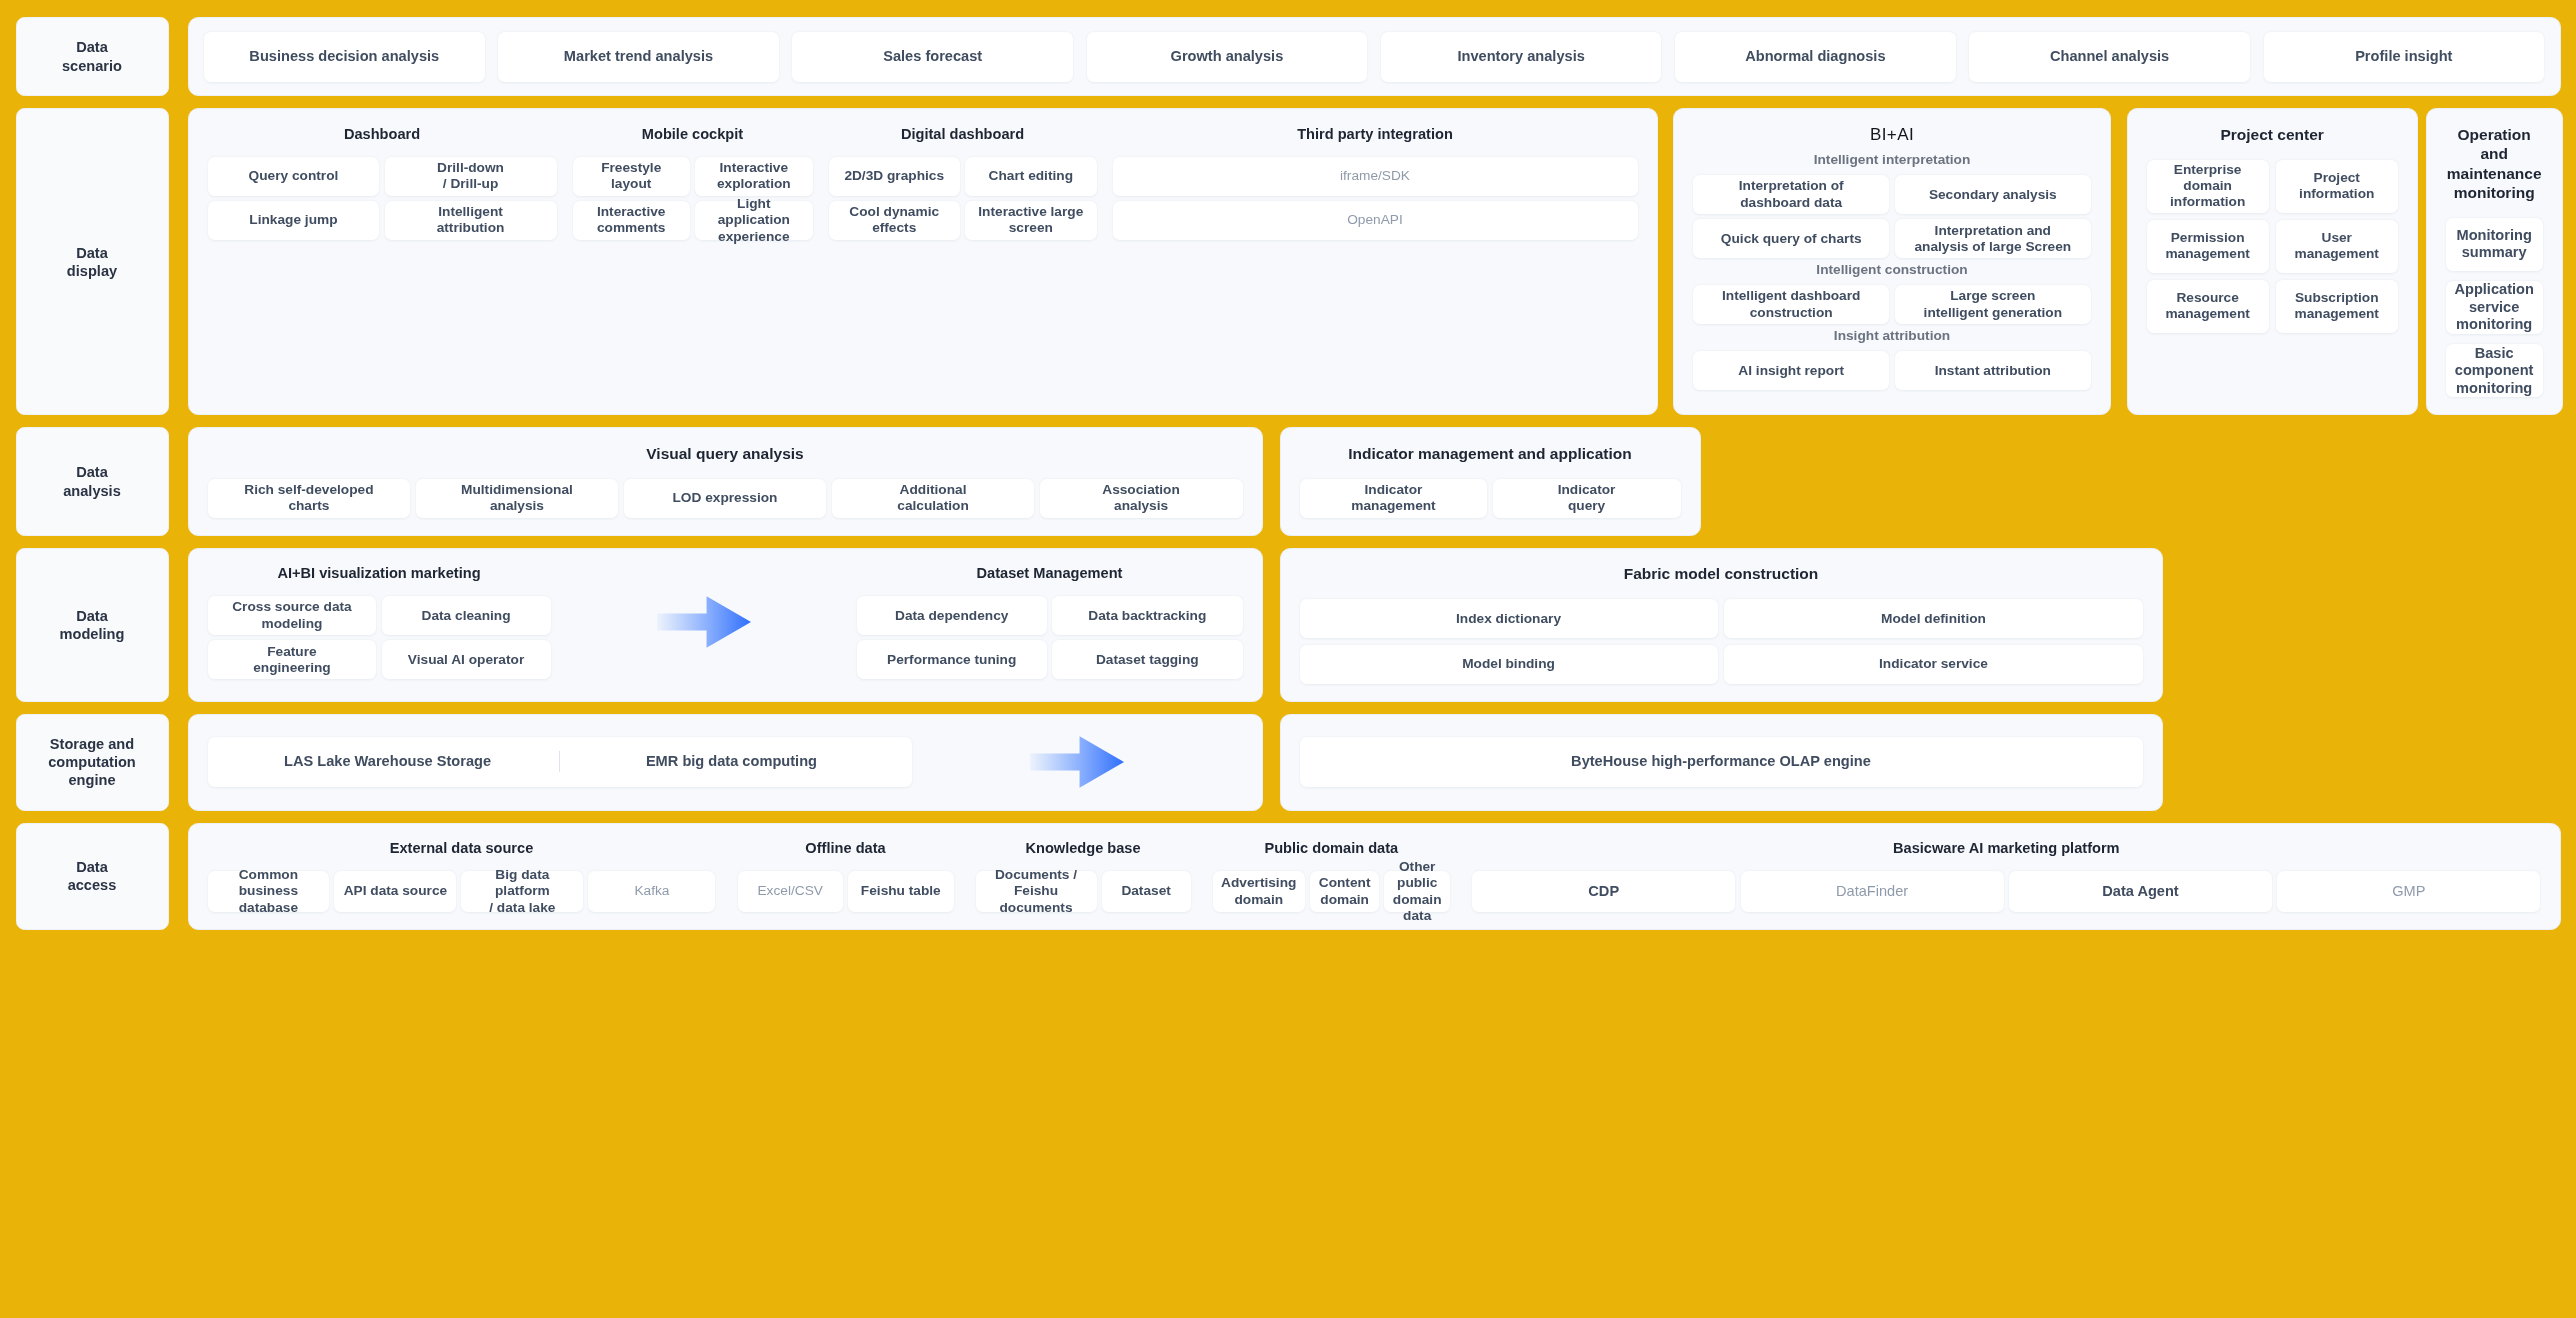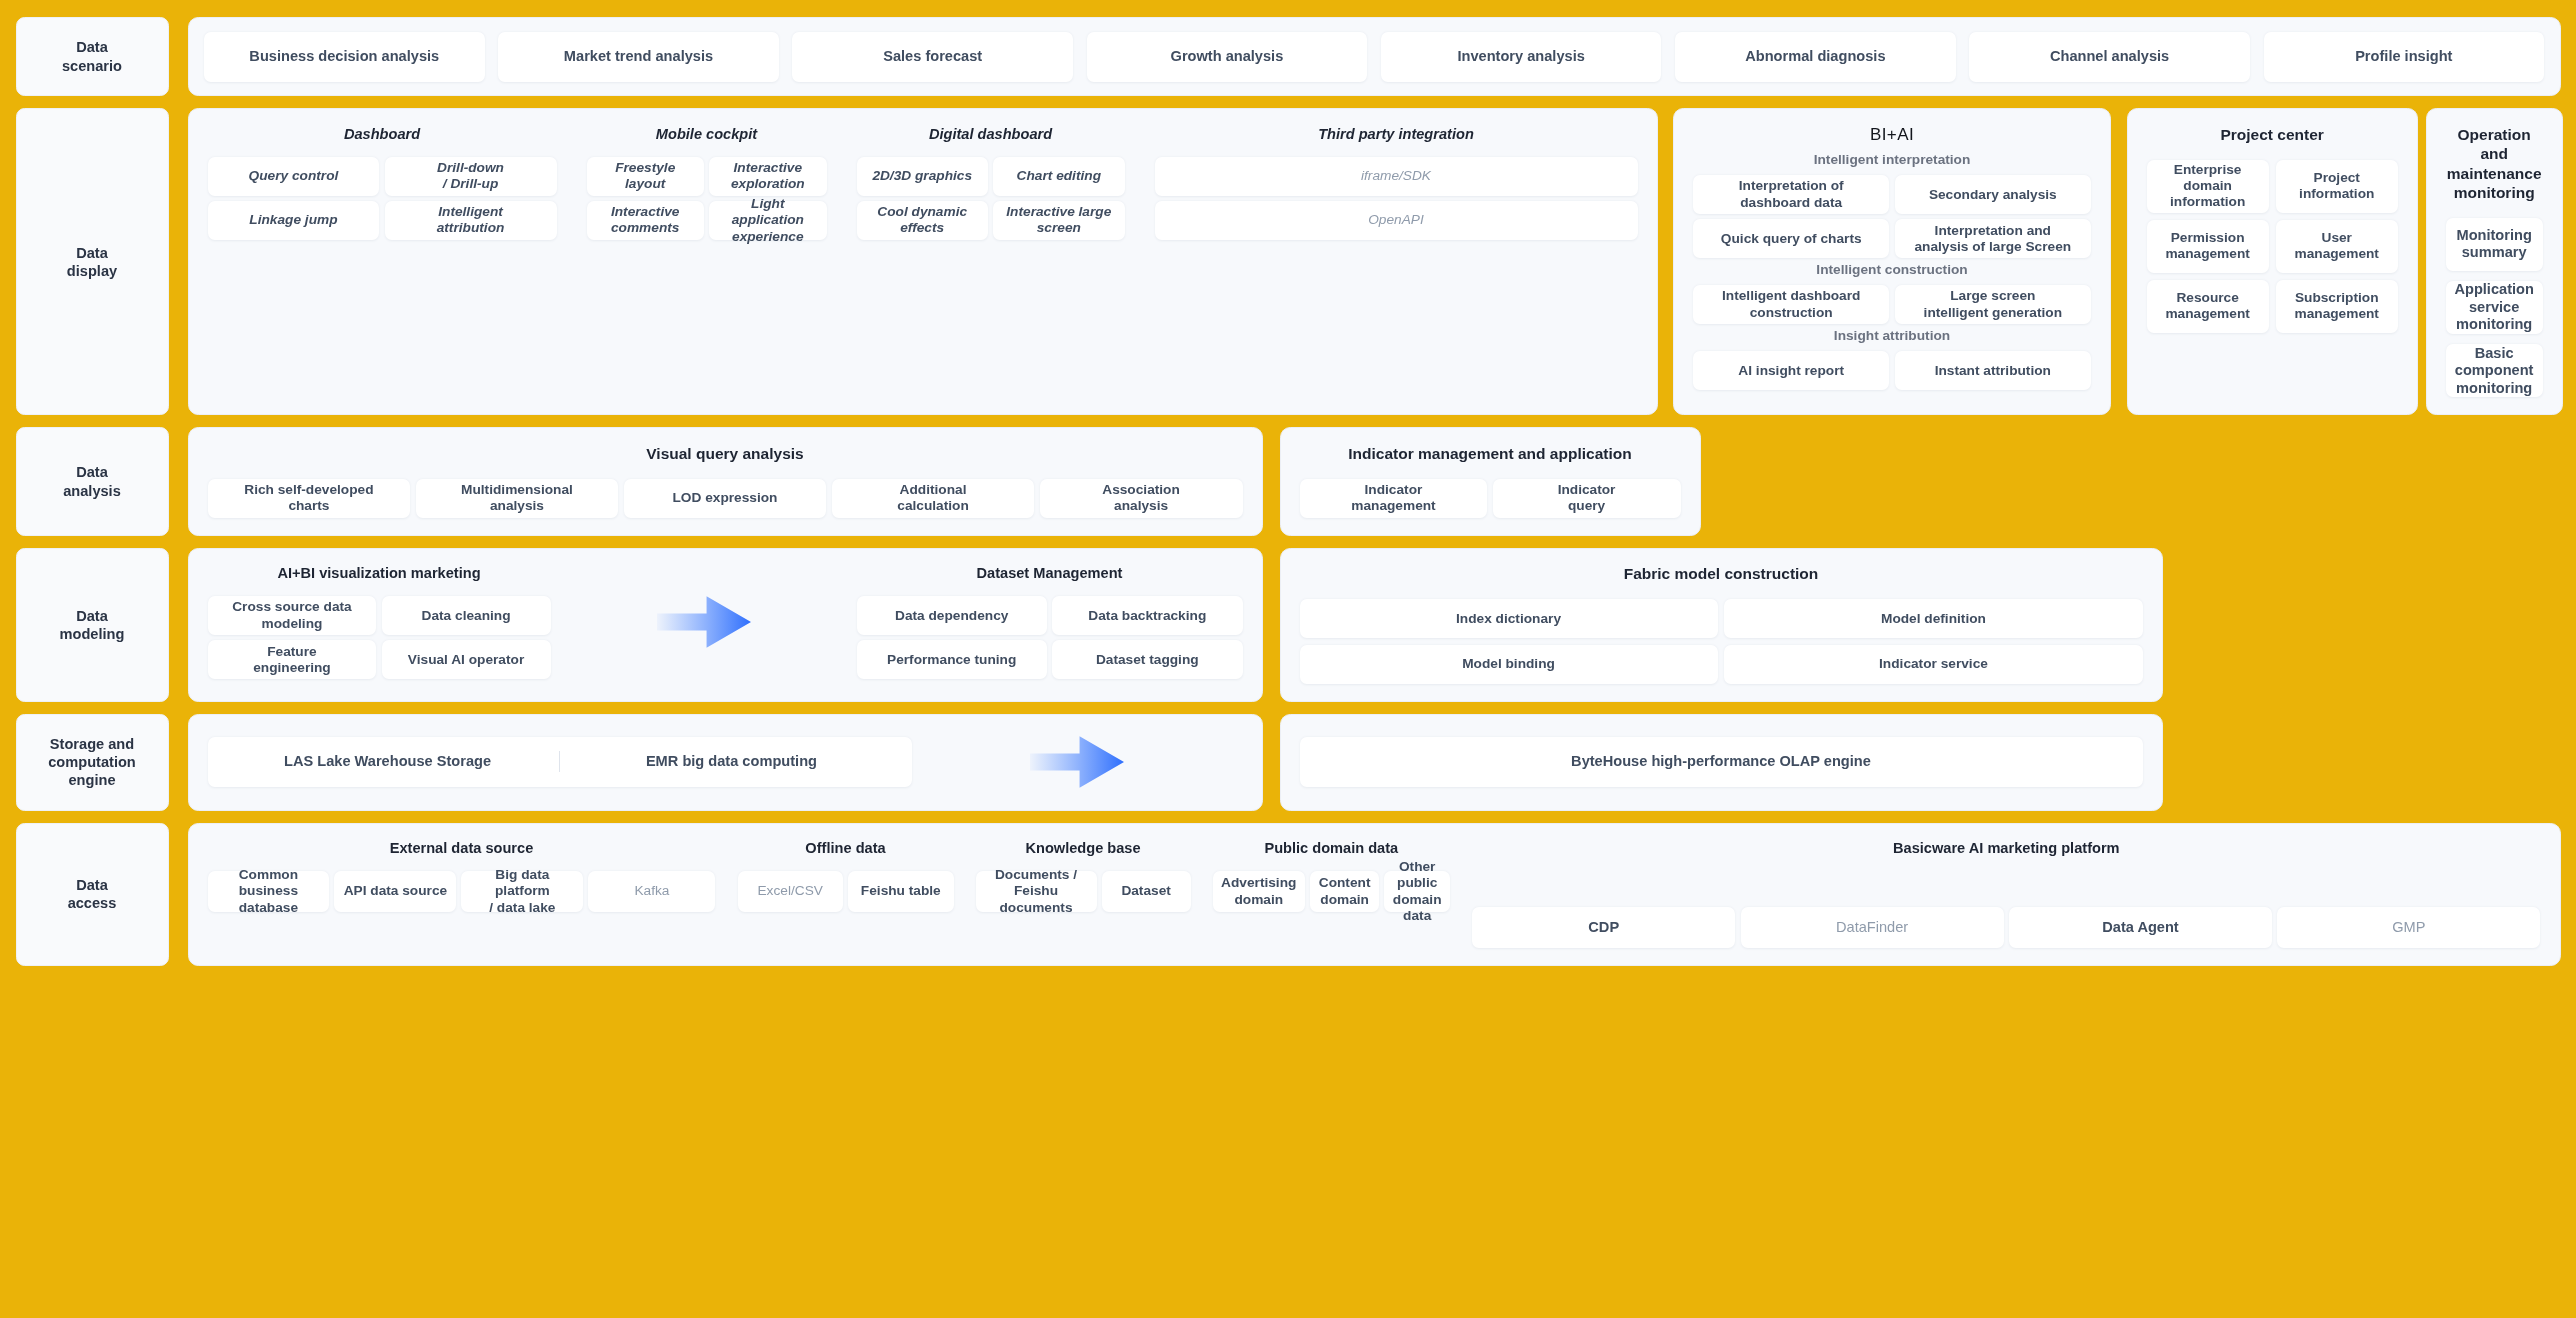--- a/index.html
+++ b/index.html
@@ -78,21 +78,21 @@
   
   .scenario-panel { flex: 1; padding: 13.7px 15.5px; }
   .scenario-track { display: flex; gap: 13.7px; }
   .scenario-chip {
     flex: 1; height: 50px; font-size: 14.6px;
   }
 
   
   .row-display { display: flex; align-items: stretch; }
   .display-main { flex: 0 0 1470px; }
-  .display-cols { display: flex; gap: 30px; align-items: flex-end; font-style: italic; }
+  .display-cols { display: flex; gap: 16px; align-items: flex-end; }
   .col-dash   { flex: 0 0 349px; }
   .col-mobile { flex: 0 0 240px; }
   .col-digital{ flex: 0 0 268px; }
   .col-third  { flex: 1; }
   .g2 { grid-template-columns: 1fr 1fr; }
   .g1 { grid-template-columns: 1fr; }
   .h46 { height: 39px; }
 
   
   .biai-panel { flex: 0 0 438px; margin-left: 15.5px; }
@@ -143,21 +143,21 @@
   .olap-panel { flex: 0 0 883px; margin-left: 17px; justify-content: center; }
   .olap-chip { height: 50px; font-size: 14.6px; }
 
   
   .access-panel { flex: 1; }
   .access-cols { display: flex; gap: 22px; align-items: flex-start; }
   .acc-ext  { flex: 0 0 508px; }
   .acc-off  { flex: 0 0 216px; }
   .acc-kb   { flex: 0 0 215px; }
   .acc-pub  { flex: 0 0 232px; }
-  .acc-mk   { flex: 1; gap: 36px; }
+  .acc-mk   { flex: 1; }
   .acc-row { display: flex; gap: 5.2px; }
   .acc-row .chip { flex: 1; height: 41px; }
   .acc-ext .chip:nth-child(4) { flex: 1.05; }
   .acc-mk .chip { font-size: 14.6px; }
 </style>
 </head>
 <body>
 
 <div class="canvas">
 

